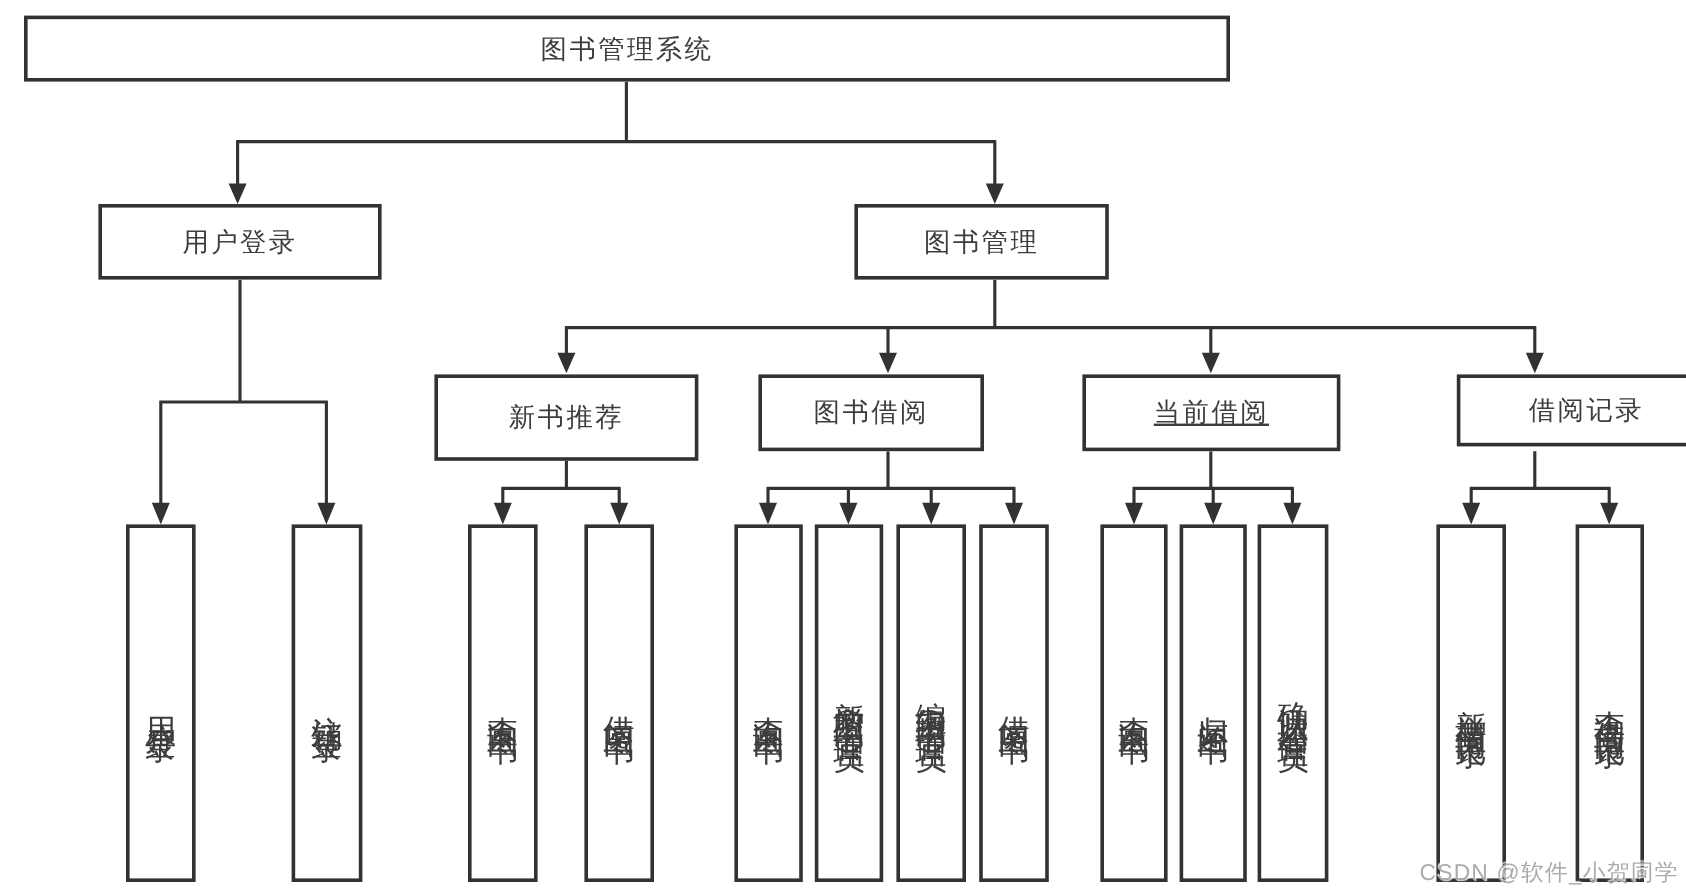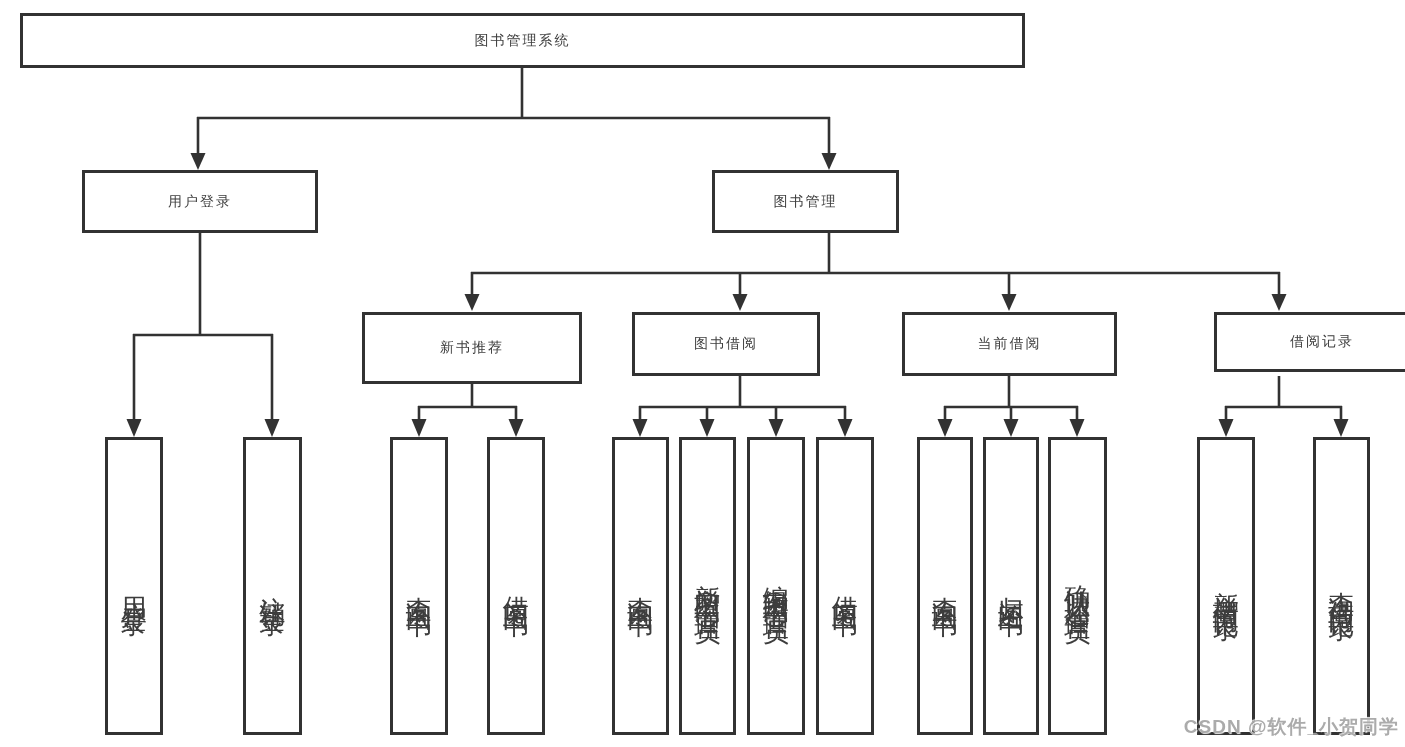--- a/index.html
+++ b/index.html
@@ -11,32 +11,31 @@
     position:relative; width:1405px; height:747px;
     background:var(--background); overflow:hidden;
   }
   .wires{position:absolute; left:0; top:0; pointer-events:none;}
   .node{
     position:absolute; box-sizing:border-box;
     border:3px solid var(--line); background:#fff;
     display:flex; align-items:center; justify-content:center;
     color:var(--text);
   }
-  .hlabel{font-size:14px; letter-spacing:2px; white-space:nowrap;}
+  .hlabel{font-size:22px; letter-spacing:2px; white-space:nowrap;}
   .vlabel{
     writing-mode:vertical-rl; text-orientation:mixed;
     font-size:26px; letter-spacing:5px; line-height:1.1; white-space:nowrap;
   }
   .watermark{
     position:absolute; right:6px; top:714px;
     font-size:19px; letter-spacing:1px;
     color:var(--watermark);
     text-shadow:1px 1px 1px rgba(255,255,255,0.9), -1px -1px 1px rgba(255,255,255,0.9);
     white-space:nowrap;
-    font-weight:bold;
   }
 </style>
 </head>
 <body>
 
 <div class="canvas">
 
   <svg class="wires" width="1405" height="747" viewBox="0 0 1405 747">
     <path fill="none" stroke="var(--line)" stroke-width="2.6" d="M522 68 V119
              M197 118 H830
@@ -82,31 +81,31 @@
     </g>
   </svg>
 
   <div class="node" style="left:20px; top:13px; width:1005px; height:55px;">
     <span class="hlabel">图书管理系统</span>
   </div>
 
   <div class="node" style="left:82px; top:170px; width:236px; height:63px;">
     <span class="hlabel">用户登录</span>
   </div>
-  <div class="node" style="left:712px; top:170px; width:187px; height:63px;">
+  <div class="node" style="left:712px; top:170px; width:212px; height:63px;">
     <span class="hlabel">图书管理</span>
   </div>
 
   <div class="node" style="left:362px; top:312px; width:220px; height:72px;">
     <span class="hlabel">新书推荐</span>
   </div>
   <div class="node" style="left:632px; top:312px; width:188px; height:64px;">
     <span class="hlabel">图书借阅</span>
   </div>
-  <div class="node" style="left:902px; top:312px; width:215px; height:64px;">
+  <div class="node" style="left:902px; top:312px; width:215px; height:64px;text-decoration:underline;">
     <span class="hlabel">当前借阅</span>
   </div>
   <div class="node" style="left:1214px; top:312px; width:216px; height:60px;">
     <span class="hlabel">借阅记录</span>
   </div>
 
   <div class="node" style="left:105px; top:437px; width:58px; height:298px;">
     <span class="vlabel">用户登录</span>
   </div>
   <div class="node" style="left:243px; top:437px; width:59px; height:298px;">

